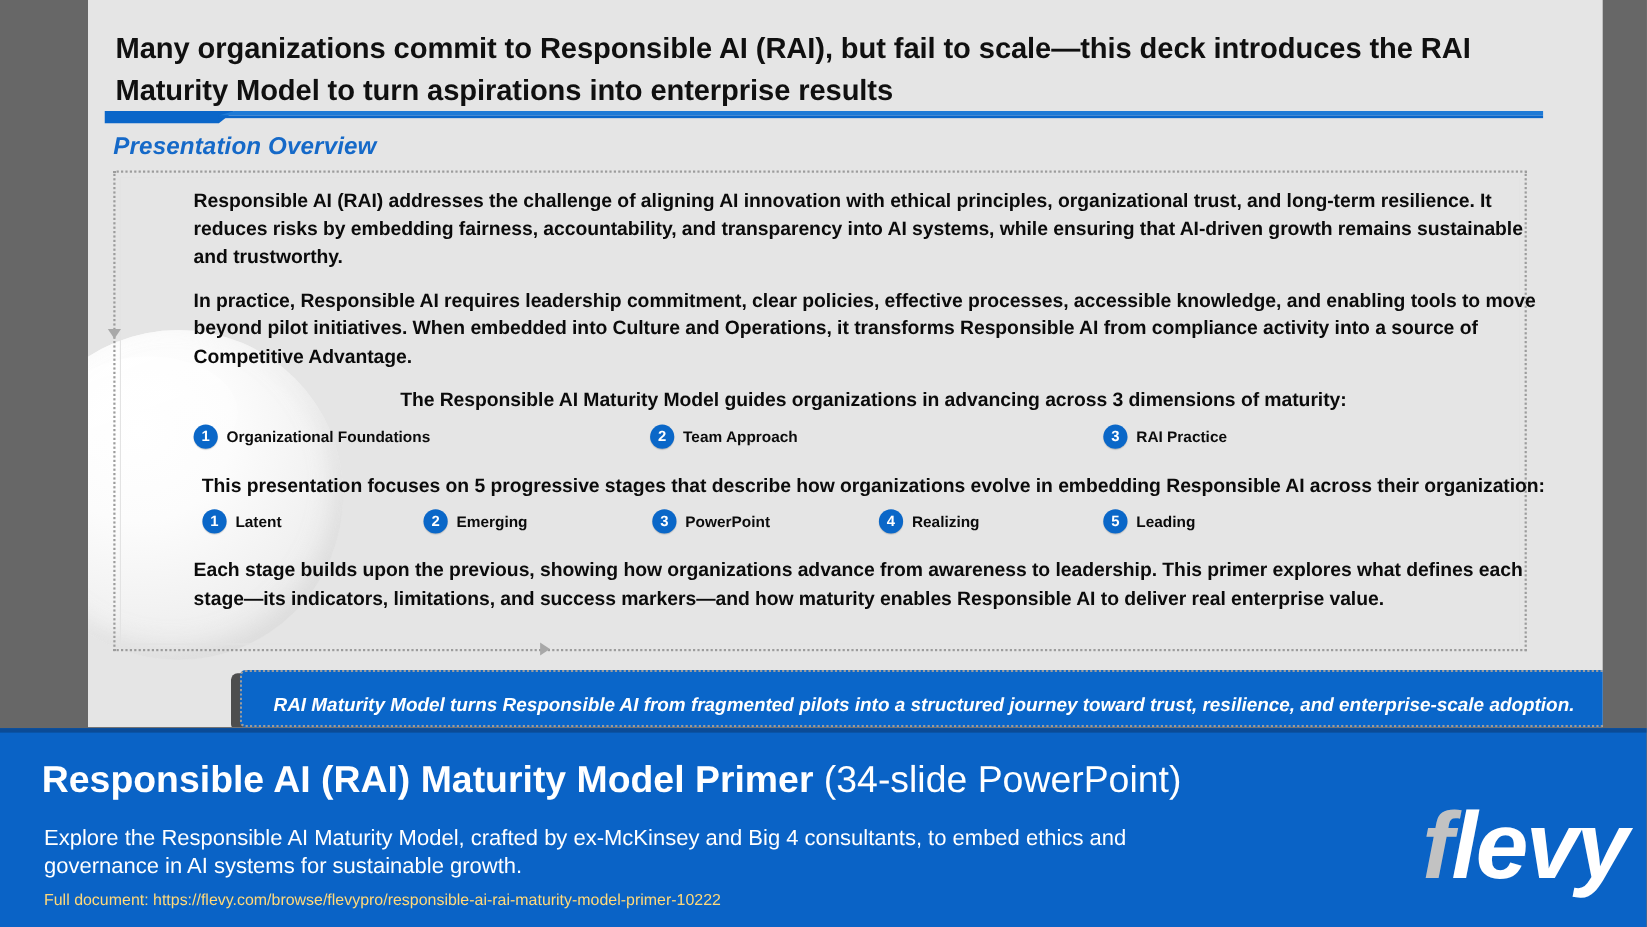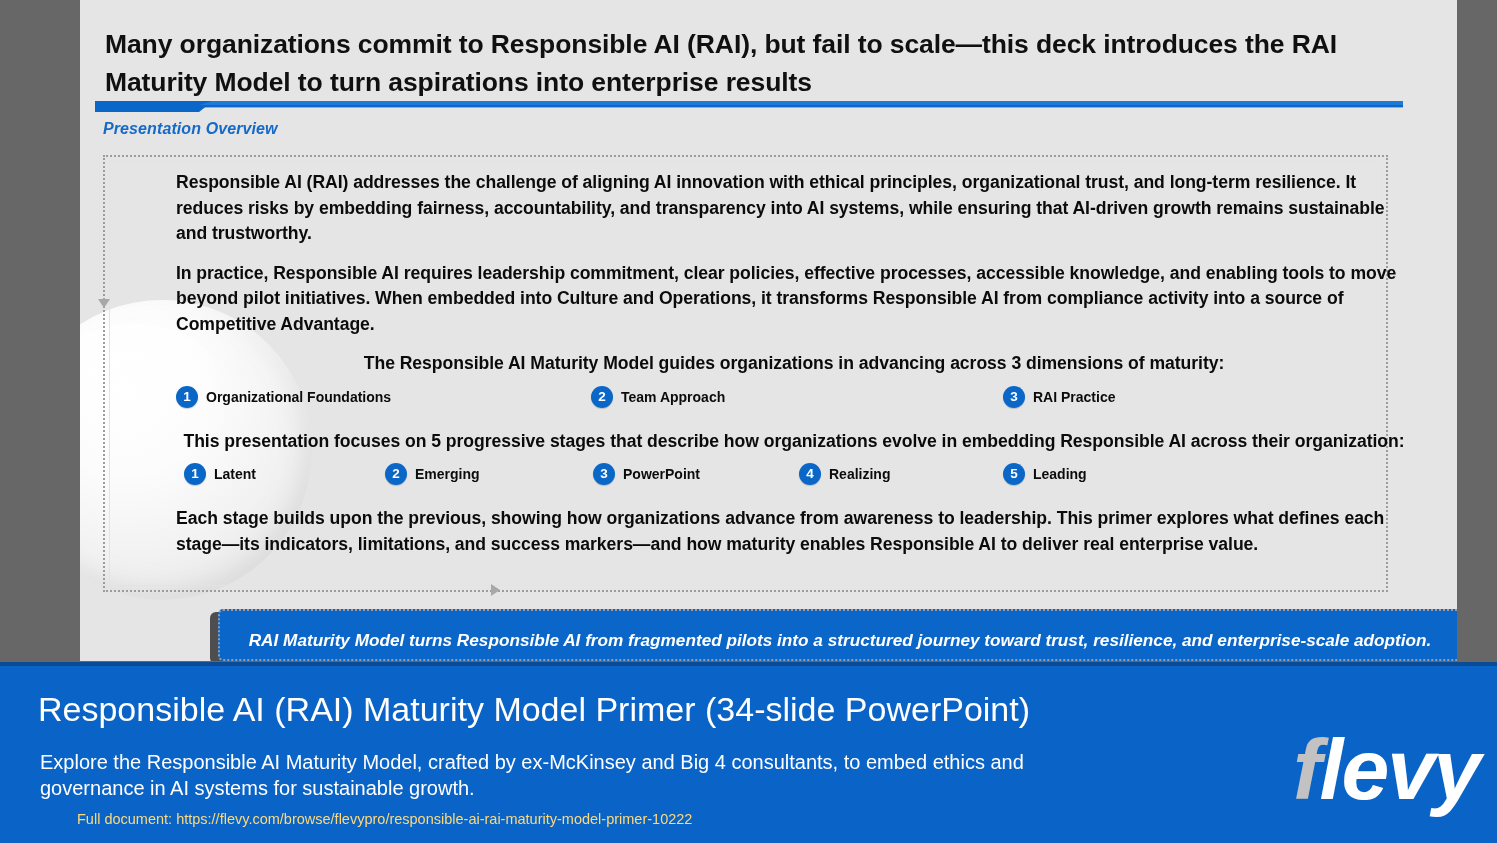--- a/index.html
+++ b/index.html
@@ -81,21 +81,21 @@
     width: 1308px;
     height: 12px;
   }
   .accent-rule svg { display: block; }
 
   
   .eyebrow {
     position: absolute;
     left: 23px;
     top: 120px;
-    font-size: 16px;
+    font-size: 22px;
     font-weight: bold;
     font-style: italic;
     color: #1569c8;
     letter-spacing: .1px;
   }
 
   
   .content-box {
     position: absolute;
     left: 23px;
@@ -235,39 +235,38 @@
     overflow: hidden;
   }
   .footer-title {
     position: absolute;
     left: 38px;
     top: 24px;
     font-size: 34px;
     color: #ffffff;
     white-space: nowrap;
   }
-  .footer-title .t-strong { font-weight: normal; }
+  .footer-title .t-strong { font-weight: bold; }
   .footer-title .t-light { font-weight: normal; }
   .footer-desc {
     position: absolute;
     left: 40px;
     top: 83px;
     width: 1010px;
     font-size: 20px;
     line-height: 26px;
     color: #ffffff;
   }
   .footer-link {
     position: absolute;
     left: 40px;
     top: 145px;
     font-size: 14.5px;
     color: #ffd97a;
     white-space: nowrap;
-    margin-left: 37px;
   }
   .brand {
     position: absolute;
     right: 18px;
     top: 60px;
     font-size: 86px;
     line-height: 86px;
     font-weight: bold;
     font-style: italic;
     letter-spacing: -2px;

